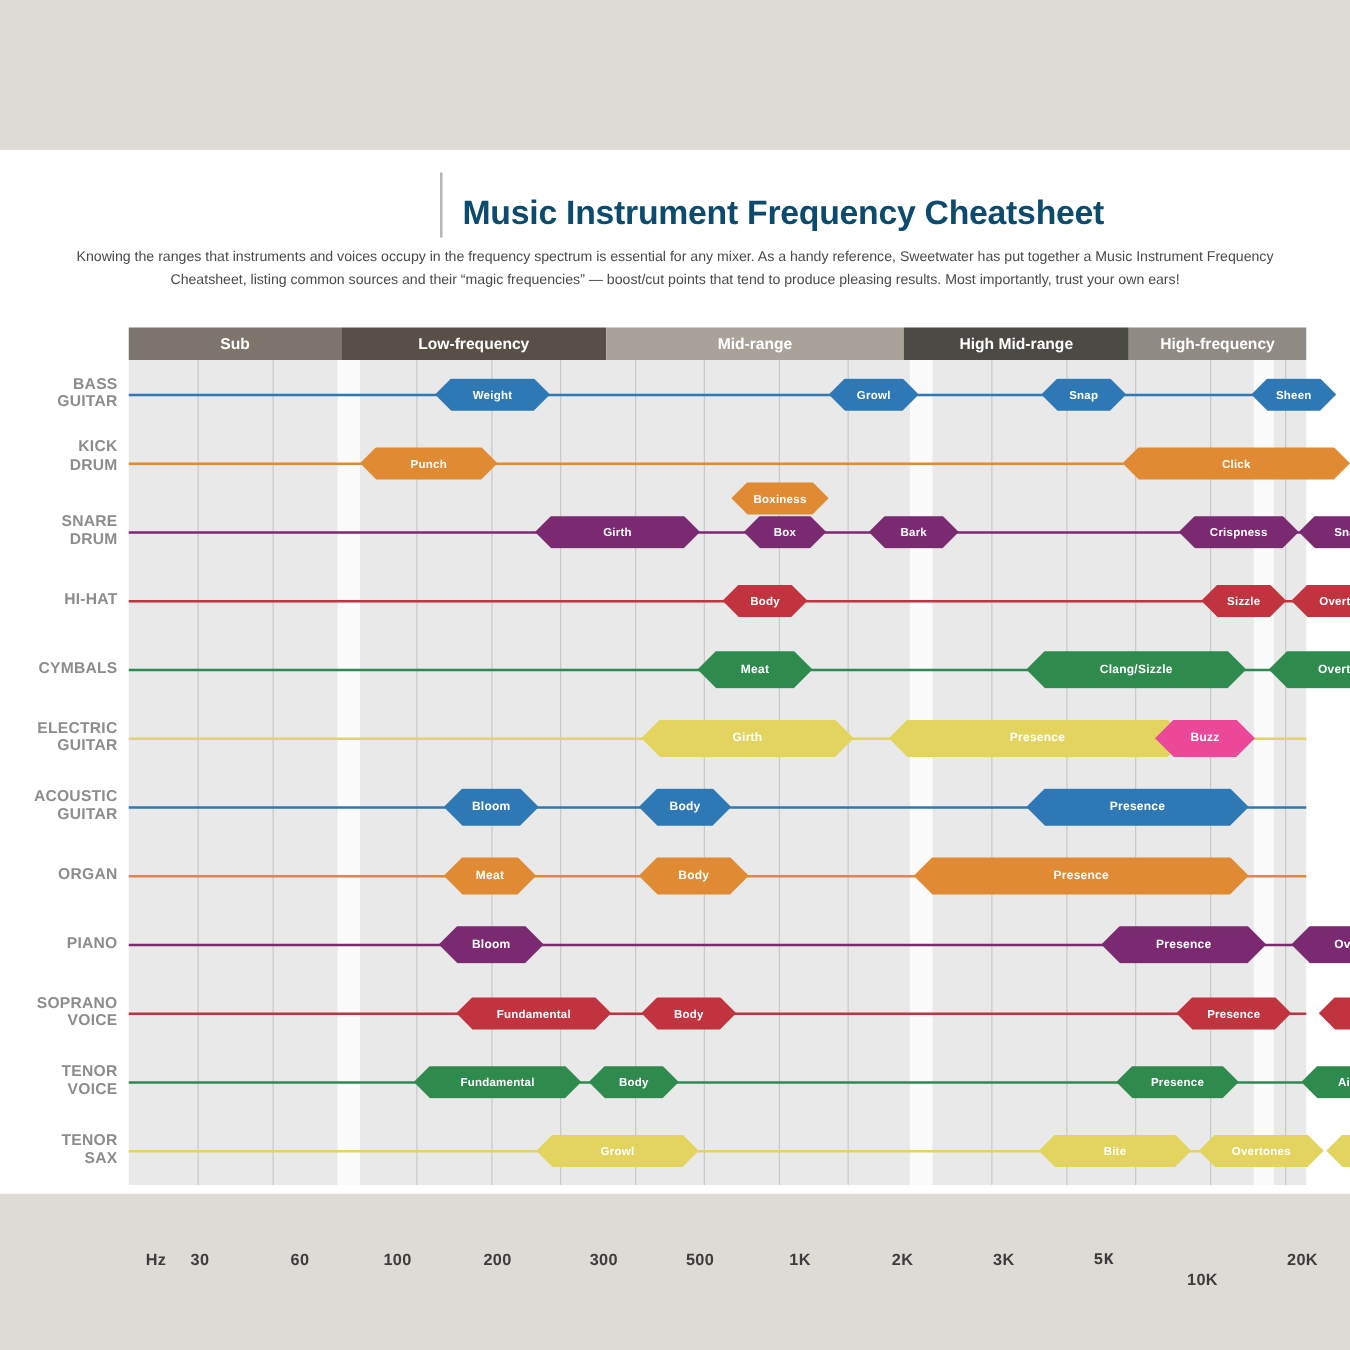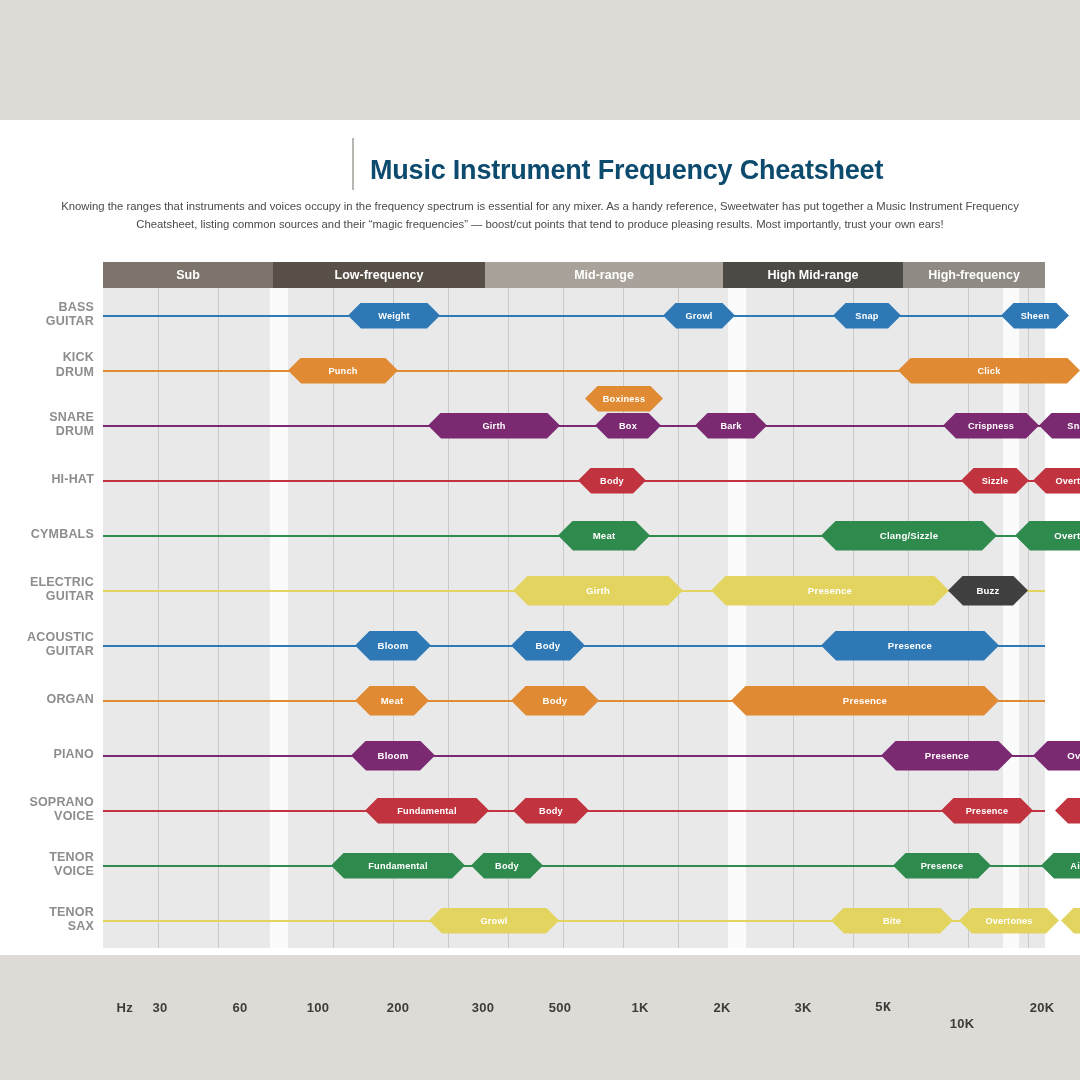--- a/index.html
+++ b/index.html
@@ -271,21 +271,21 @@
           <div class="tag big" style="left: 558px; width: 92px; top: 275.5px; background: rgb(47, 138, 78); clip-path: polygon(0px 50%, 15px 0px, calc(100% - 15px) 0px, 100% 50%, calc(100% - 15px) 100%, 15px 100%);">Meat</div>
           <div class="tag big" style="left: 821px; width: 176px; top: 275.5px; background: rgb(47, 138, 78); clip-path: polygon(0px 50%, 15px 0px, calc(100% - 15px) 0px, 100% 50%, calc(100% - 15px) 100%, 15px 100%);">Clang/Sizzle</div>
           <div class="tag big" style="left: 1015px; width: 128px; top: 275.5px; background: rgb(47, 138, 78); clip-path: polygon(0px 50%, 15px 0px, calc(100% - 15px) 0px, 100% 50%, calc(100% - 15px) 100%, 15px 100%);">Overtones</div>
           <div class="row-label" style="left: 2px; top: 329.5px;">
             <div>ELECTRIC</div>
             <div>GUITAR</div>
           </div>
           <div class="row-line" style="left: 103px; width: 942px; top: 344.5px; background: rgb(227, 212, 96);"></div>
           <div class="tag big" style="left: 513px; width: 170px; top: 330.5px; background: rgb(227, 212, 96); clip-path: polygon(0px 50%, 15px 0px, calc(100% - 15px) 0px, 100% 50%, calc(100% - 15px) 100%, 15px 100%);">Girth</div>
           <div class="tag big" style="left: 711px; width: 238px; top: 330.5px; background: rgb(227, 212, 96); clip-path: polygon(0px 50%, 15px 0px, calc(100% - 15px) 0px, 100% 50%, calc(100% - 15px) 100%, 15px 100%);">Presence</div>
-          <div class="tag big" style="left: 948px; width: 80px; top: 330.5px; background: #404040; clip-path: polygon(0px 50%, 15px 0px, calc(100% - 15px) 0px, 100% 50%, calc(100% - 15px) 100%, 15px 100%);">Buzz</div>
+          <div class="tag big" style="left: 924px; width: 80px; top: 330.5px; background: #ec4899; clip-path: polygon(0px 50%, 15px 0px, calc(100% - 15px) 0px, 100% 50%, calc(100% - 15px) 100%, 15px 100%);">Buzz</div>
           <div class="row-label" style="left: 2px; top: 384.5px;">
             <div>ACOUSTIC</div>
             <div>GUITAR</div>
           </div>
           <div class="row-line" style="left: 103px; width: 942px; top: 399.5px; background: rgb(46, 121, 181);"></div>
           <div class="tag big" style="left: 355px; width: 76px; top: 385.5px; background: rgb(46, 121, 181); clip-path: polygon(0px 50%, 15px 0px, calc(100% - 15px) 0px, 100% 50%, calc(100% - 15px) 100%, 15px 100%);">Bloom</div>
           <div class="tag big" style="left: 511px; width: 74px; top: 385.5px; background: rgb(46, 121, 181); clip-path: polygon(0px 50%, 15px 0px, calc(100% - 15px) 0px, 100% 50%, calc(100% - 15px) 100%, 15px 100%);">Body</div>
           <div class="tag big" style="left: 821px; width: 178px; top: 385.5px; background: rgb(46, 121, 181); clip-path: polygon(0px 50%, 15px 0px, calc(100% - 15px) 0px, 100% 50%, calc(100% - 15px) 100%, 15px 100%);">Presence</div>
           <div class="row-label" style="left: 2px; top: 447px;">
             <div>ORGAN</div>

